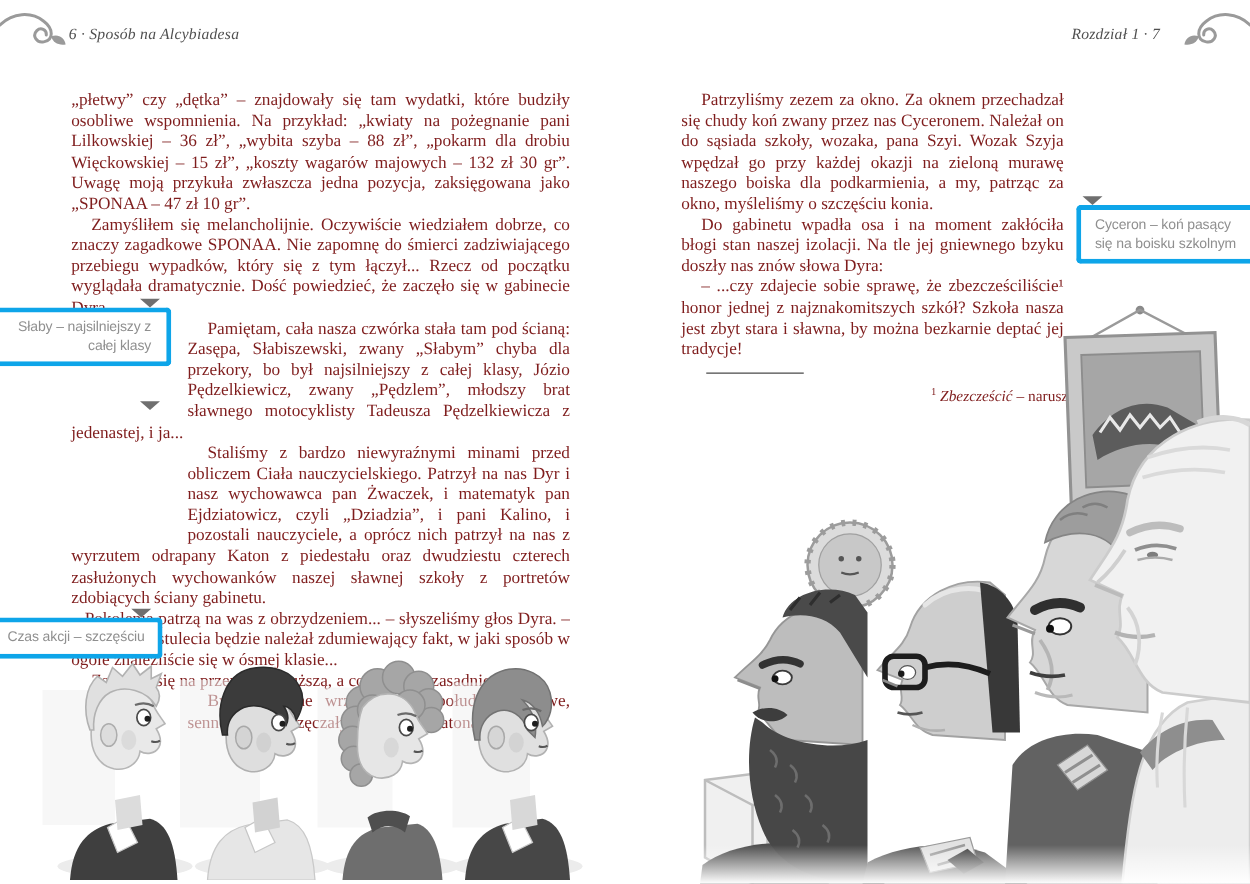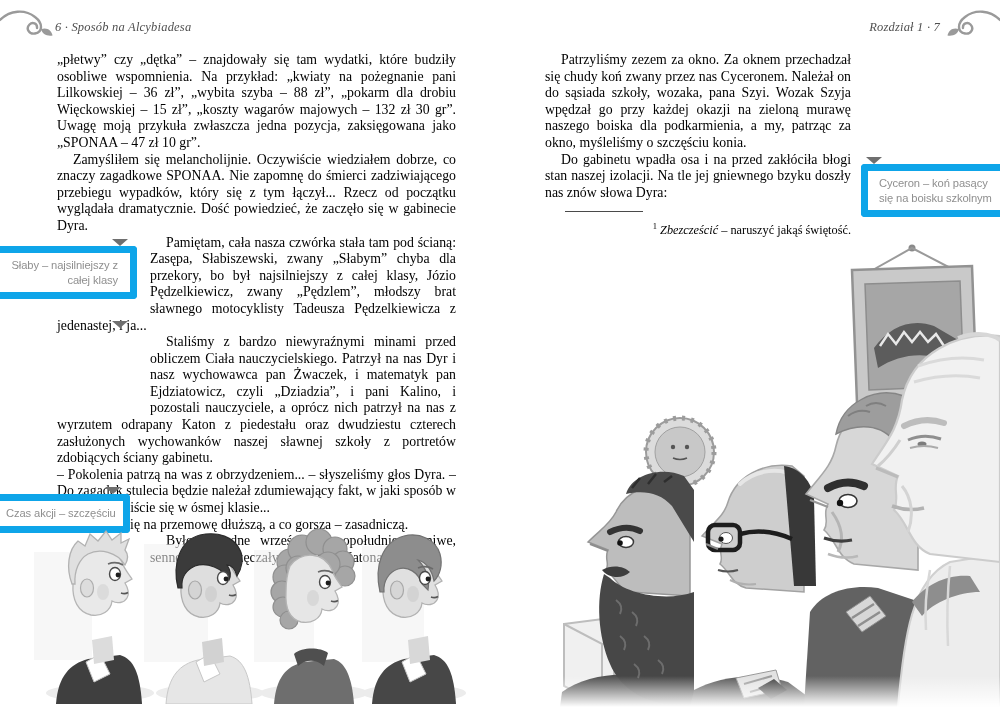--- a/index.html
+++ b/index.html
@@ -11,49 +11,49 @@
   .page { position:absolute; top:0; width:500px; height:598px; }
   .page-left  { left:0; }
   .page-right { left:500px; }
 
   
   .running-header {
     position:absolute; top:20px; font-style:italic; font-size:12.5px;
     color:#4f4f4f; letter-spacing:.2px; white-space:nowrap;
   }
   .rh-left  { left:55px; }
-  .rh-right { right:60px; }
+  .rh-right { right:72px; }
 
   .flourish { position:absolute; top:6px; }
   .flourish-left  { left:0; }
   .flourish-right { right:0; transform:scaleX(-1); }
 
   
   .textcol {
-    position:absolute; top:52px; font-size:13.8px; line-height:16.6px;
-    text-align:justify; color:#000000;
+    position:absolute; top:72px; font-size:13.8px; line-height:16.6px;
+    text-align:justify; color:#7f1d1d;
   }
   .textcol-left  { left:57px; width:399px; }
   .textcol-right { left:45px; width:398px; }
   .textcol p { margin:0; text-indent:16px; }
   .textcol p.cont { text-indent:0; }
 
   
   .fl { float:left; clear:left; width:93px; }
   .sp-a { height:68px; }
   .sp-b { margin-top:16.6px; height:50px; }
   .sp-c { height:34px; }
   .fr { float:right; width:92px; height:224px; }
 
   
   .mnote {
     position:absolute; box-sizing:border-box; background:#ffffff;
     font-family:"Liberation Sans", sans-serif; font-size:11.2px;
     line-height:14.5px; color:#8f8f8f; letter-spacing:-.1px;
-    border:7px solid #0ea5e9;
+    border:4px solid #0ea5e9;
   }
   .mnote-left {
     left:0; border-left:none; border-radius:0 4px 4px 0;
     text-align:right; padding:5px 12px 5px 6px;
   }
   .mnote-right {
     border-right:none; border-radius:4px 0 0 4px;
     text-align:left; padding:5px 6px 5px 11px;
   }
   #note1 { top:246px; width:137px; }
@@ -196,21 +196,22 @@
 
     <svg class="flourish flourish-right" width="54" height="32" viewBox="0 0 54 32">
       <path d="M0,14 C10,4 25,3 35,11 C43,17 43,26 35,27.5 C29,28.5 25.5,22.5 29.5,18.5 C32.5,15.5 37.5,17.5 37,22" fill="none" stroke="#9a9a9a" stroke-width="2.4" stroke-linecap="round"></path>
       <path d="M41,23 C47,21 51.5,24 52.5,29.5 C47,30.5 42,28 41,23 Z" fill="#9a9a9a"></path>
     </svg>
 
     <div class="running-header rh-right">Rozdział 1 · 7</div>
 
     <div class="textcol textcol-right">
       <p><span class="fr"></span><span>Patrzyliśmy zezem za okno. Za oknem przechadzał się chudy koń zwany przez nas Cyceronem. Należał on do sąsiada szkoły, wozaka, pana Szyi. Wozak Szyja wpędzał go przy każdej okazji na zieloną murawę naszego boiska dla podkarmienia, a my, patrząc za okno, myśleliśmy o szczęściu konia.</span></p>
-      <p><span>Do gabinetu wpadła osa i na przed zakłóciła błogi stan naszej izolacji. Na tle jej gniewnego bzyku doszły nas znów słowa Dyra:</span></p>
+      <p><span>Do gabinetu wpadła osa i na moment zakłóciła błogi stan naszej izolacji. Na tle jej gniewnego bzyku doszły nas znów słowa Dyra:</span></p>
+      <p><span>– ...czy zdajecie sobie sprawę, że zbezcześciliście¹ honor jednej z najznakomitszych szkół? Szkoła nasza jest zbyt stara i sławna, by można bezkarnie deptać jej tradycje!</span></p>
 
       <div class="footnote">
         <div class="footnote-rule"></div>
         <div class="footnote-line">
           <sup>1</sup>
           <i>Zbezcześcić</i>
           <span>– naruszyć jakąś świętość.</span>
         </div>
       </div>
     </div>

